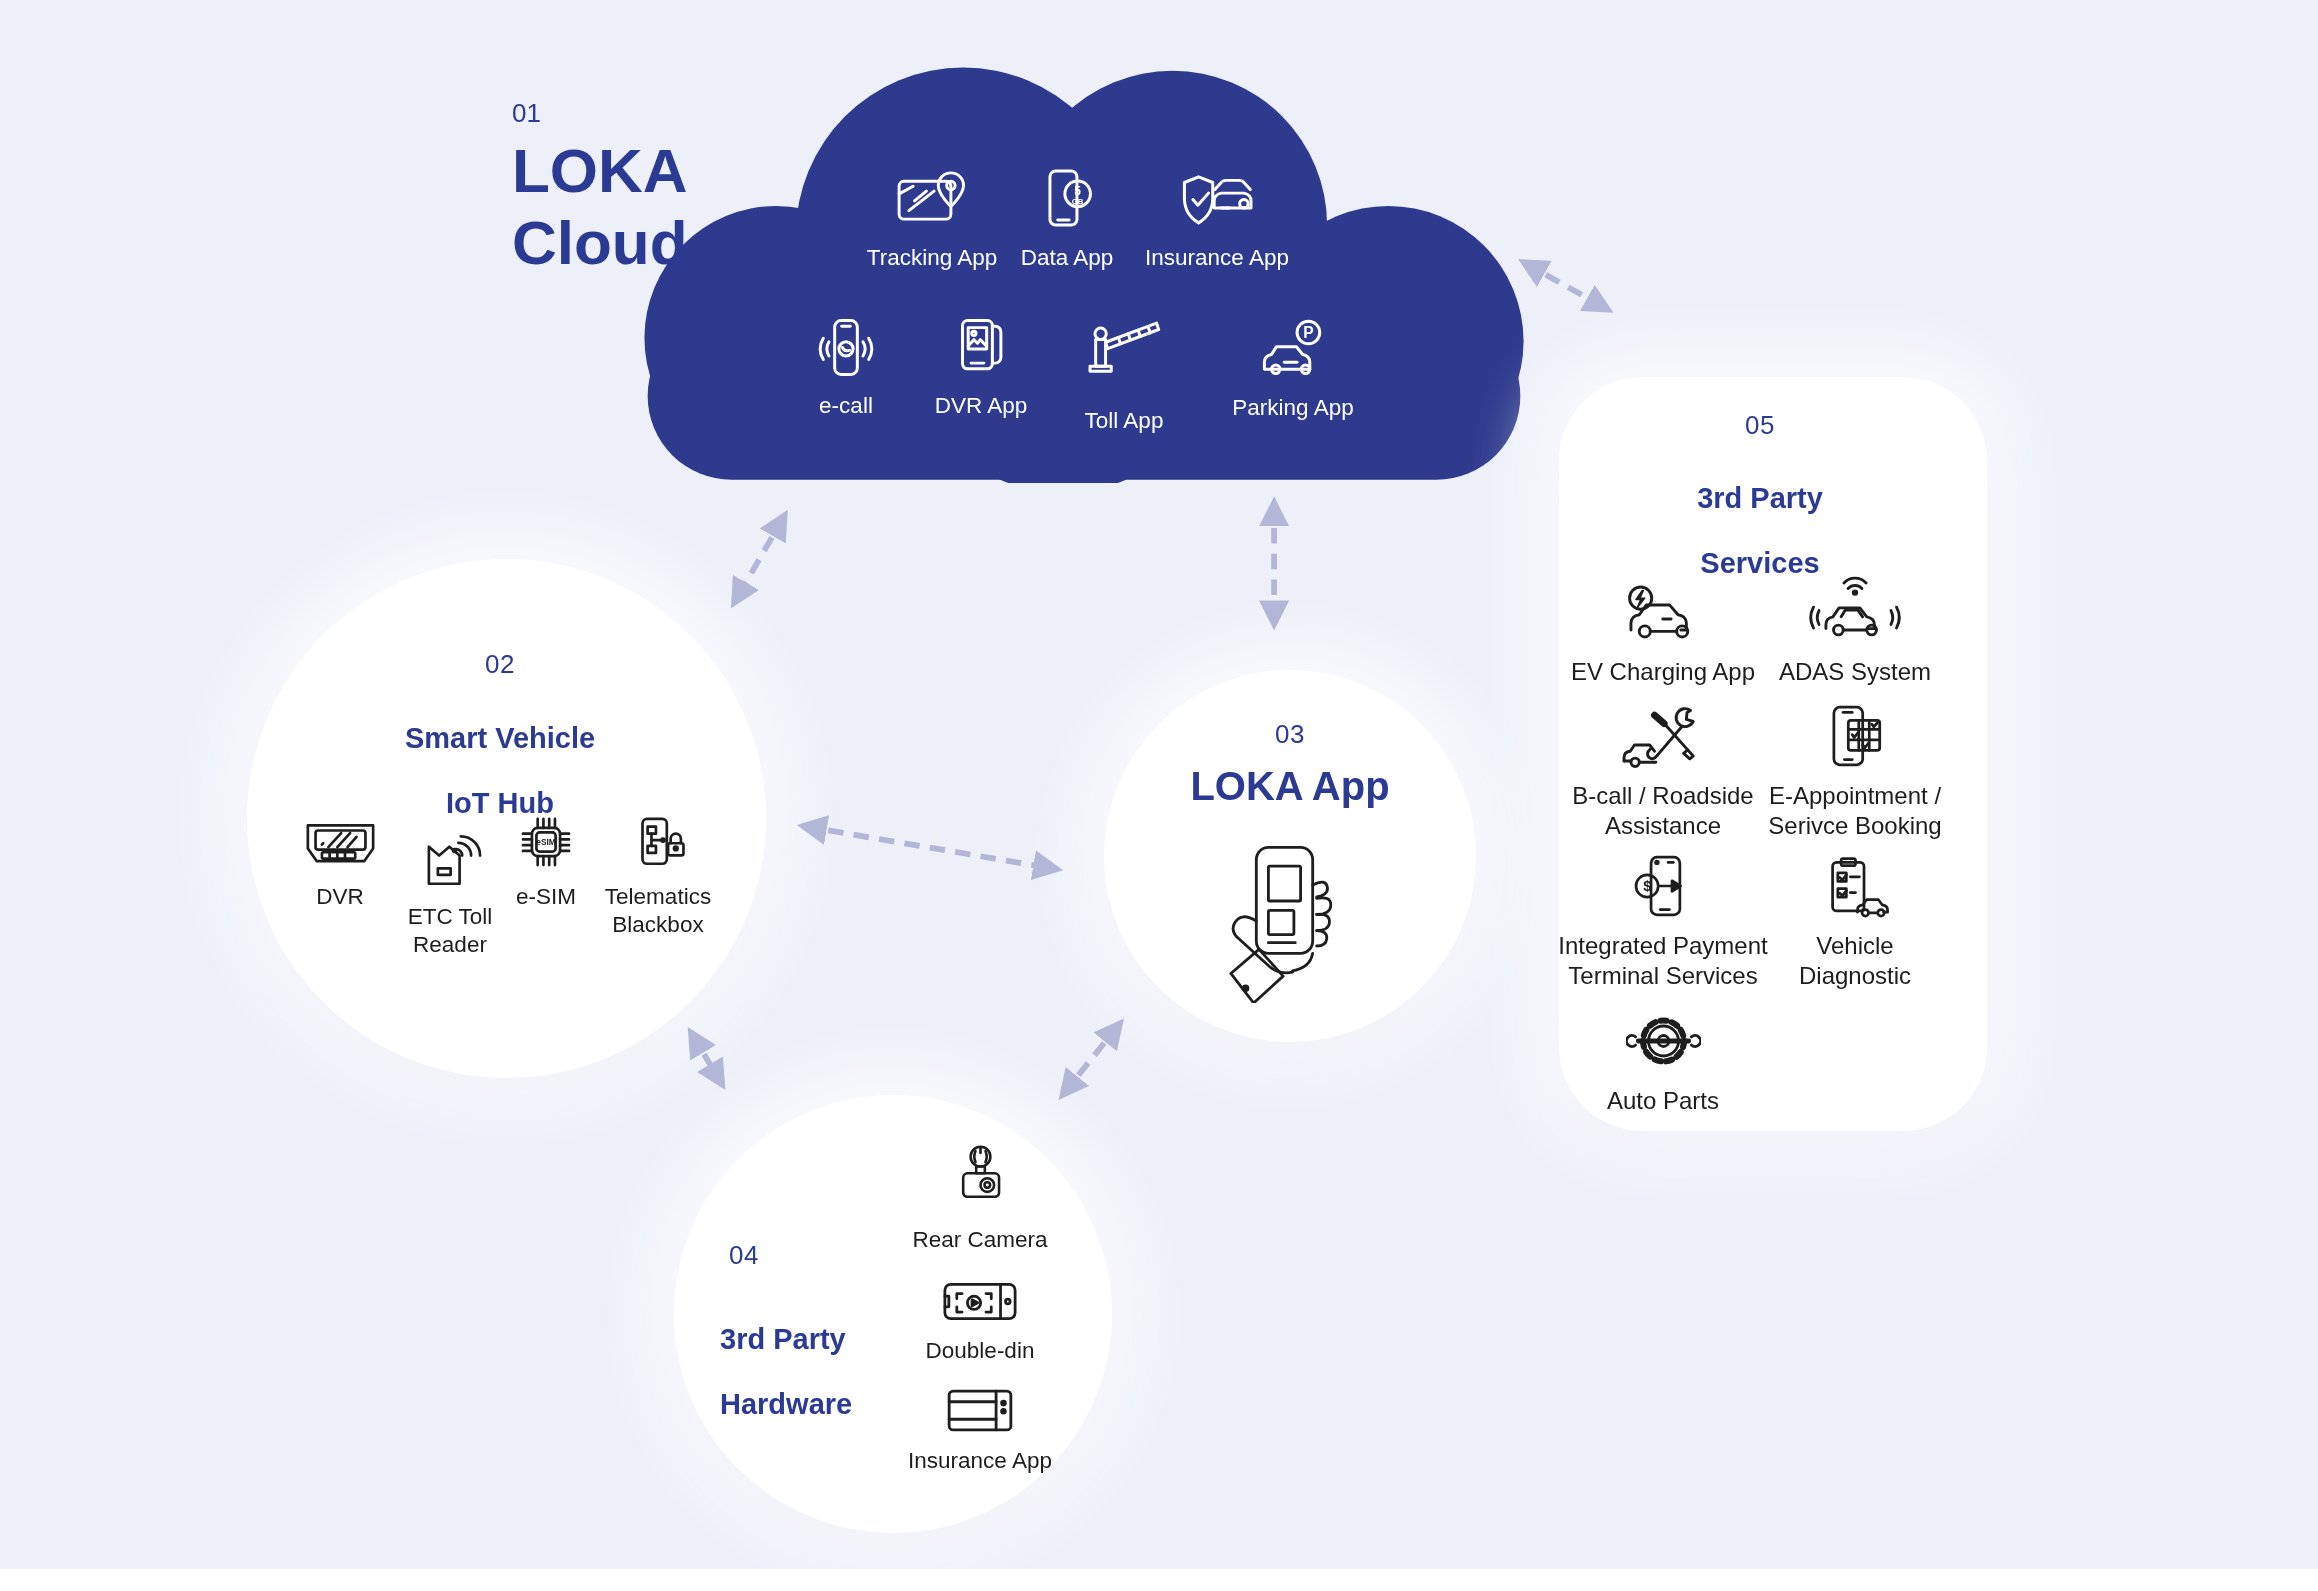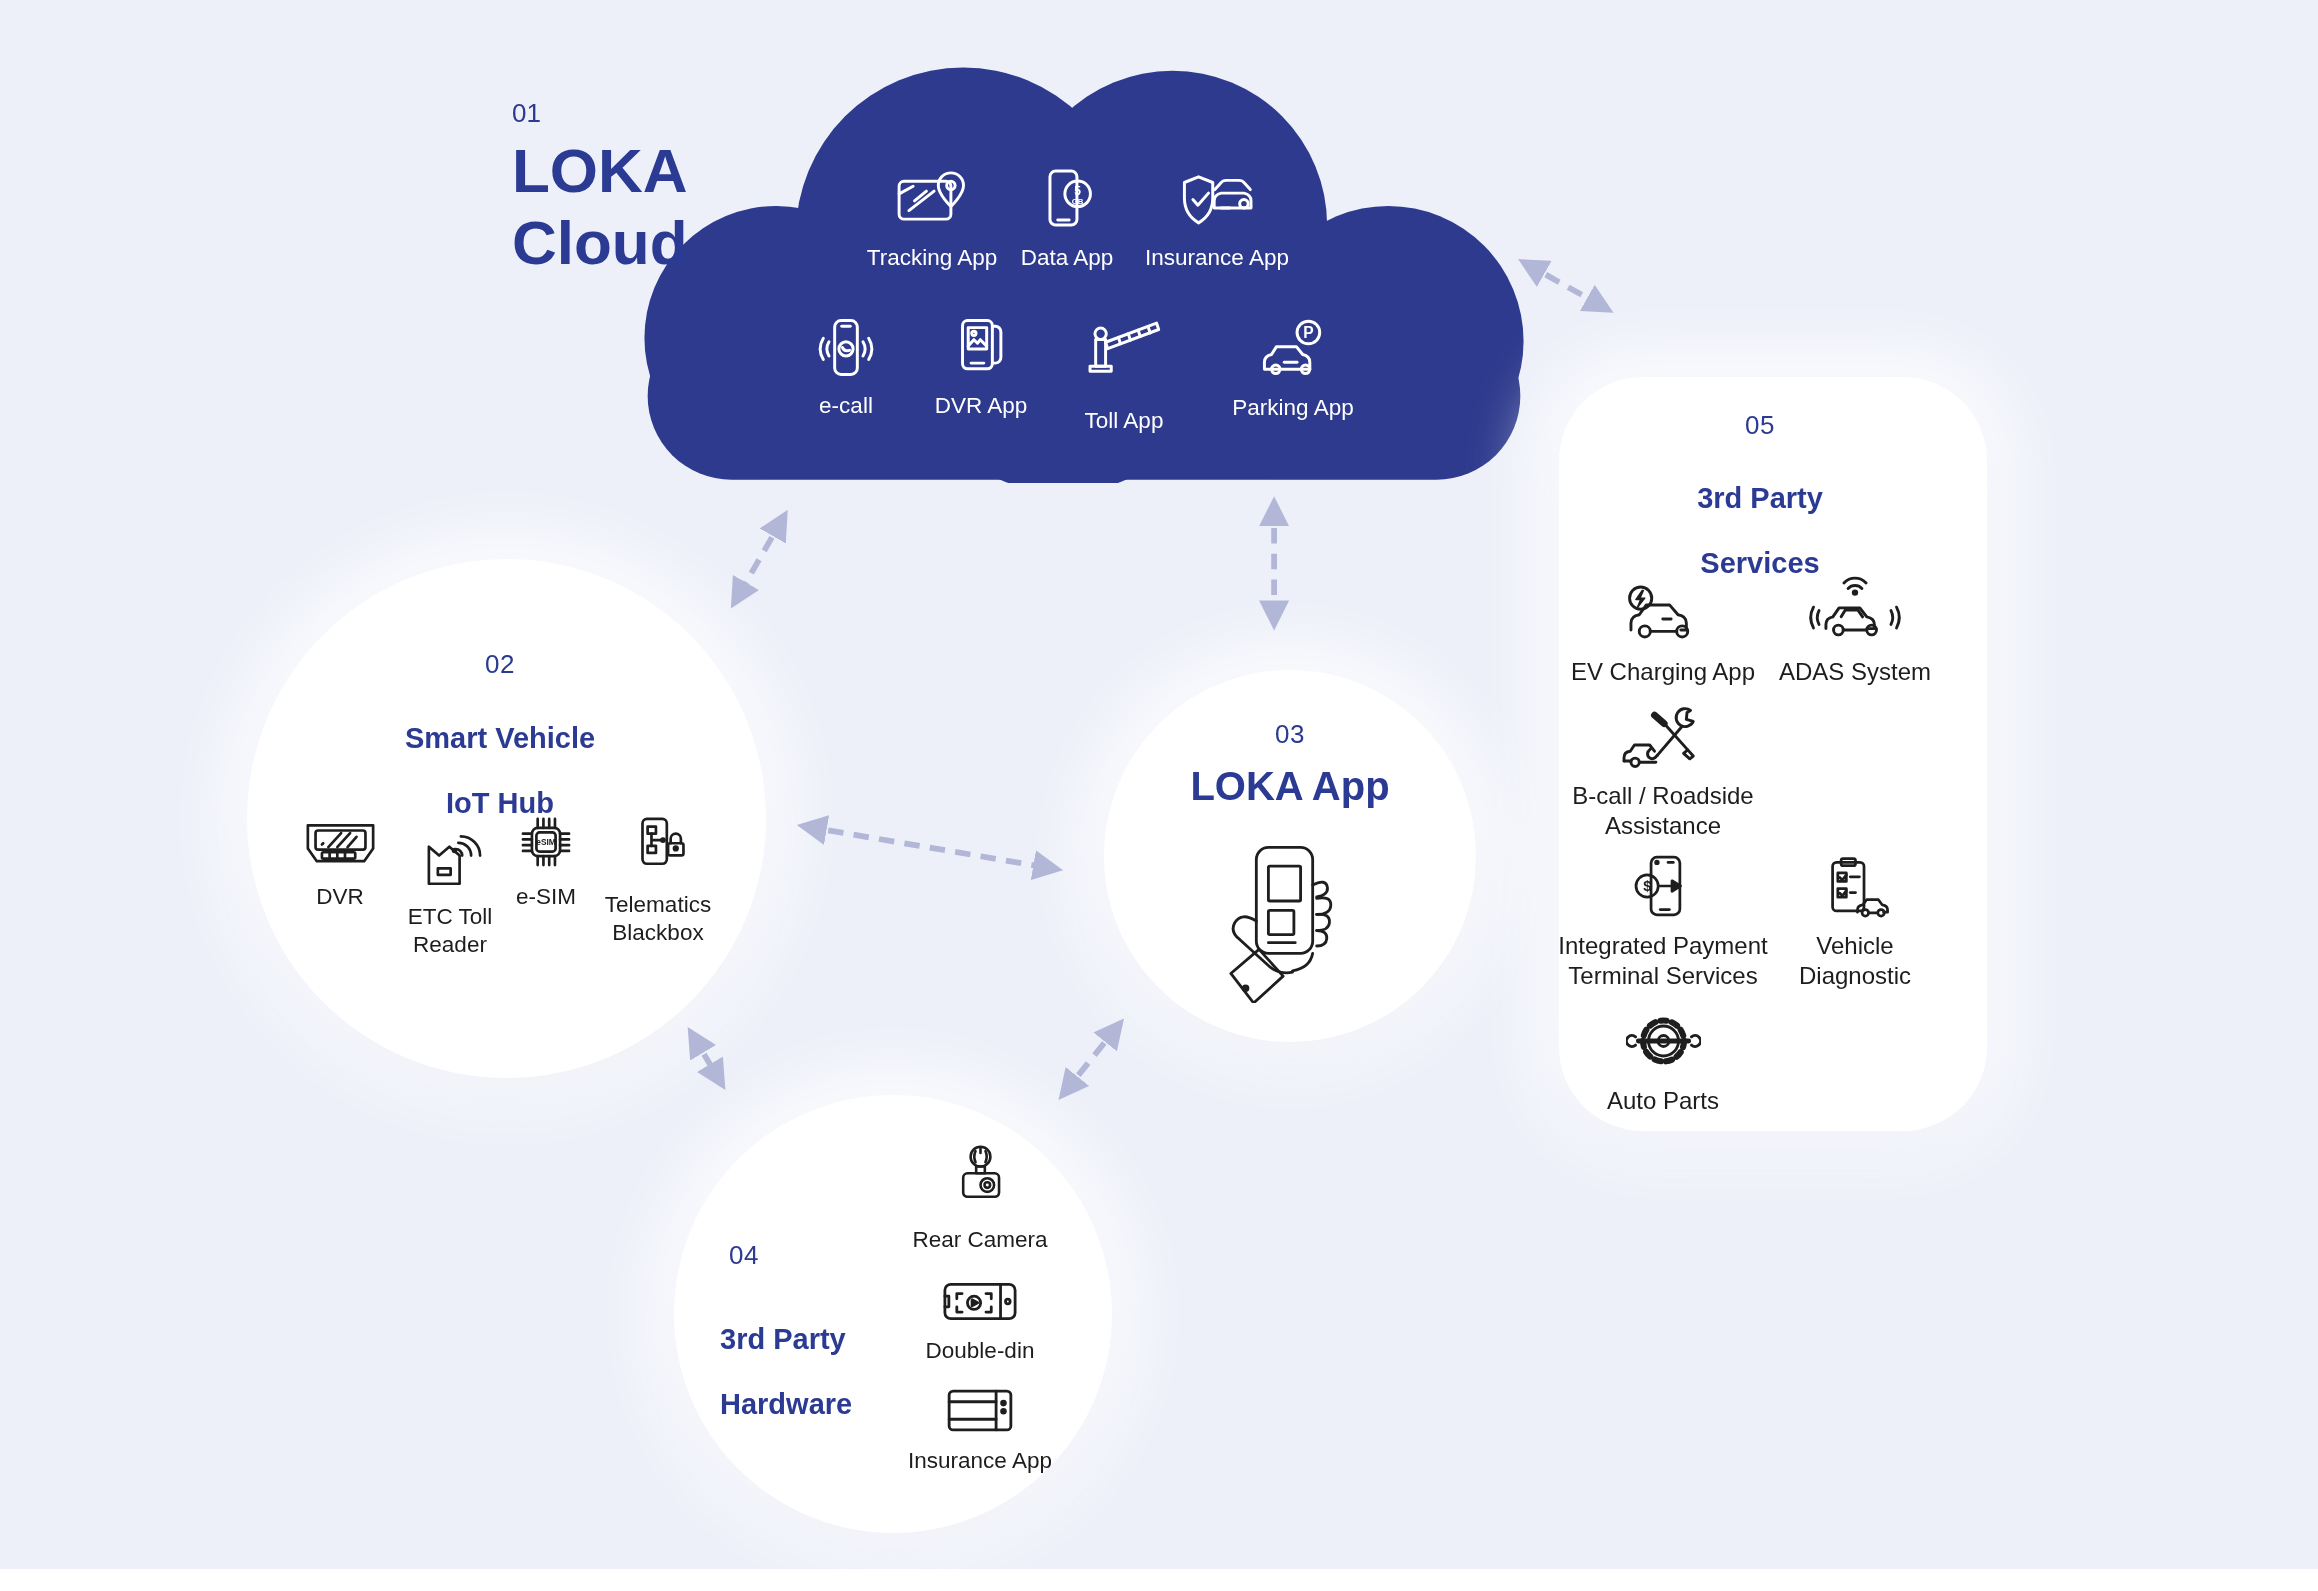--- a/index.html
+++ b/index.html
@@ -191,21 +191,21 @@
       <rect x="35" y="35" width="30" height="30" rx="5"></rect>
       <text x="50" y="55" font-size="13" fill="#1e1e1e">eSIM</text>
       <path d="M37 28 V14 M46 28 V14 M55 28 V14 M64 28 V14"></path>
       <path d="M37 72 V86 M46 72 V86 M55 72 V86 M64 72 V86"></path>
       <path d="M28 37 H14 M28 46 H14 M28 55 H14 M28 64 H14"></path>
       <path d="M72 37 H86 M72 46 H86 M72 55 H86 M72 64 H86"></path>
     </svg>
     <div class="lbl">e-SIM</div>
   </div>
 
-  <div class="item" style="left:658px;top:810px;width:148px;gap:8px;">
+  <div class="item" style="left:658px;top:810px;width:148px;">
     <svg class="icd" width="71" height="64" viewBox="0 0 110 100">
       <rect x="30" y="14" width="38" height="70" rx="7"></rect>
       <rect x="38" y="26" width="13" height="11"></rect>
       <rect x="38" y="56" width="13" height="11"></rect>
       <path d="M44 37 v19 M44 47 h16"></path>
       <circle cx="62" cy="47" r="2.5" fill="#1e1e1e"></circle>
       <path d="M74 52 v-7 a8 8 0 0 1 16 0 v7"></path>
       <rect x="70" y="52" width="24" height="19" rx="3"></rect>
       <circle cx="82" cy="60" r="2.8" fill="#1e1e1e"></circle>
     </svg>
@@ -313,20 +313,33 @@
       <path d="M104 15 a13 13 0 1 0 4 16 l-10 -3 1 -10 z"></path>
       <path d="M92 38 L56 80"></path>
       <path d="M56 80 q-6 8 -12 3 q-5 -6 2 -12"></path>
       <path d="M52 22 l14 12" stroke-width="10"></path>
       <path d="M66 34 L100 72"></path>
       <path d="M100 72 l8 9 -5 4 -9 -8 z"></path>
     </svg>
     <div class="lbl">B-call / Roadside Assistance</div>
   </div>
 
+  <div class="item svc" style="left:1855px;top:700px;width:213px;">
+    <svg class="icd" width="72" height="72" viewBox="0 0 110 104">
+      <rect x="22" y="8" width="44" height="88" rx="9"></rect>
+      <path d="M36 16 h14"></path>
+      <path d="M38 88 h12"></path>
+      <rect x="44" y="28" width="48" height="46" rx="4"></rect>
+      <path d="M44 42 h48 M60 28 v46 M76 28 v46 M44 58 h48"></path>
+      <path d="M50 50 l3 4 6 -7"></path>
+      <path d="M80 34 l3 4 6 -7"></path>
+      <path d="M66 66 l3 4 6 -7"></path>
+    </svg>
+    <div class="lbl">E-Appointment / Serivce Booking</div>
+  </div>
 
   <div class="item svc" style="left:1663px;top:850px;width:245px;">
     <svg class="icd" width="72" height="72" viewBox="0 0 110 104">
       <rect x="36" y="8" width="44" height="88" rx="9"></rect>
       <circle cx="45" cy="16" r="2" fill="#1e1e1e"></circle>
       <path d="M62 16 h8"></path>
       <path d="M50 88 h14"></path>
       <circle cx="30" cy="52" r="17"></circle>
       <text x="30" y="60" font-size="22" fill="#1e1e1e">$</text>
       <path d="M50 52 h20"></path>

